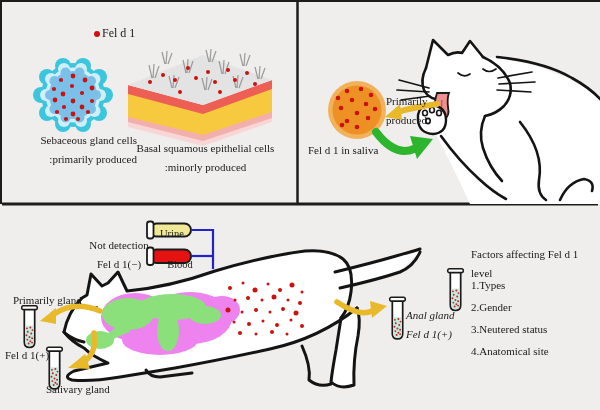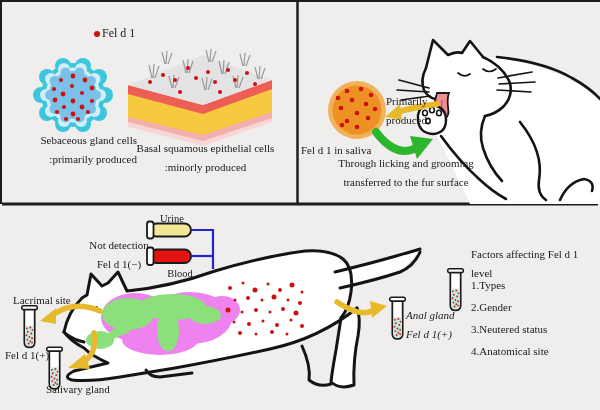--- a/index.html
+++ b/index.html
@@ -321,30 +321,28 @@
   <span>Fel d 1</span>
 </div>
 
 <div class="lbl center" style="left:17px;top:131px;width:120px;text-align:right;">Sebaceous gland cells
 :primarily produced</div>
 <div class="lbl center" style="left:133px;top:139px;width:145px;">Basal squamous epithelial cells
 :minorly produced</div>
 
 <div class="lbl" style="left:386px;top:92px;width:55px;">Primarily
 produced</div>
-<div class="lbl" style="left:301px;top:141px;width:90px;">Fel d 1 in saliva</div>
-<div class="lbl center" style="left:335px;top:154px;width:142px;">Through licking and grooming
-transferred to the fur surface</div>
-
-<div class="tubetext" style="left:152px;top:213px;">Urine</div>
-<div class="tubetext" style="left:152px;top:268px;padding-left:8px;">Blood</div>
+<div class="lbl" style="left:308px;top:141px;width:90px;">Fel d 1 in saliva</div>
+
+<div class="tubetext" style="left:152px;top:228px;">Urine</div>
+<div class="tubetext" style="left:152px;top:259px;padding-left:8px;">Blood</div>
 <div class="lbl center" style="left:86px;top:236px;width:66px;">Not detection
 Fel d 1(−)</div>
 
-<div class="lbl" style="left:13px;top:291px;width:80px;">Lacrimal site</div>
+<div class="lbl" style="left:13px;top:291px;width:80px;">Primarily gland</div>
 <div class="lbl" style="left:5px;top:346px;width:55px;">Fel d 1(+)</div>
 <div class="lbl" style="left:26px;top:380px;width:80px;margin-left:20px;">Salivary gland</div>
 <div class="lbl" style="left:406px;top:306px;width:60px;font-style:italic;">Anal gland
 Fel d 1(+)</div>
 
 <div class="lbl" style="left:471px;top:245px;width:115px;">Factors affecting Fel d 1
 level</div>
 <div style="position:absolute;left:471px;top:279px;width:115px;">
   <div class="factors-item">1.Types</div>
   <div class="factors-item">2.Gender</div>

